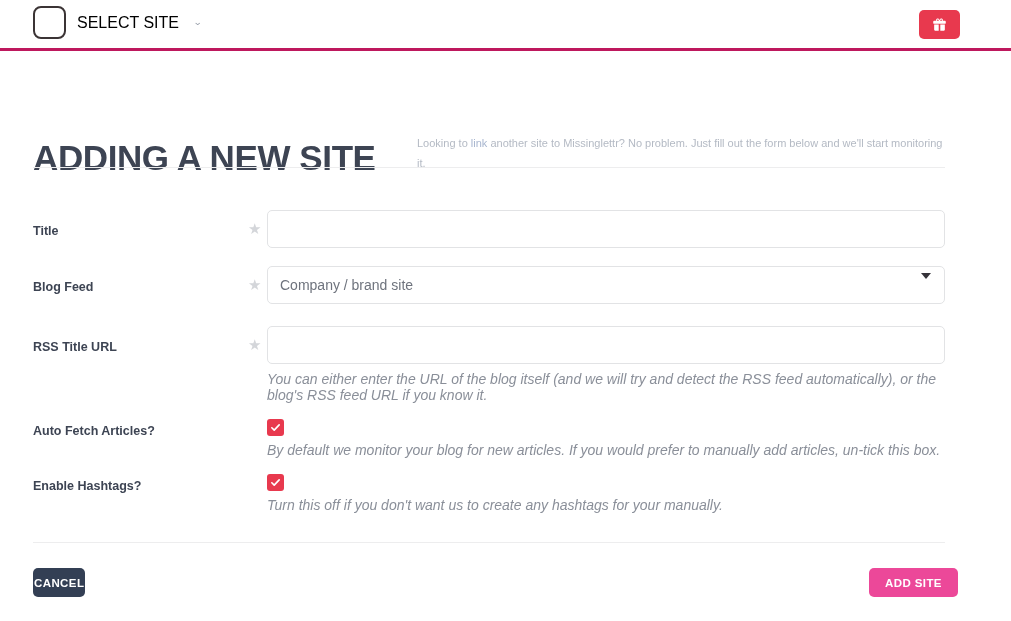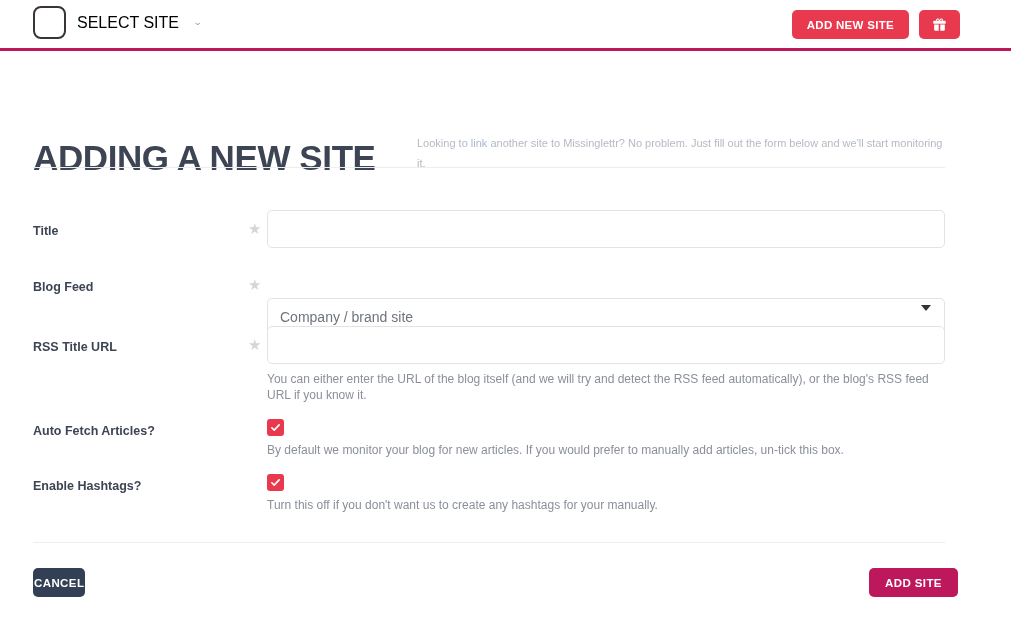--- a/index.html
+++ b/index.html
@@ -148,21 +148,20 @@
     font-family: "Liberation Sans", sans-serif;
     font-size: 14px;
     color: #5c6270;
     padding: 0 12px;
     outline: none;
   }
   .select-wrap {
     position: relative;
     width: 678px;
     height: 20px;
-    margin-top: 32px;
   }
   .select-box {
     width: 678px;
     height: 38px;
     border: 1px solid #e2e3e5;
     border-radius: 5px;
     background: #ffffff;
     display: flex;
     align-items: center;
     padding: 0 12px;
@@ -177,23 +176,24 @@
     width: 0; height: 0;
     border-left: 5px solid transparent;
     border-right: 5px solid transparent;
     border-top: 6px solid #35333a;
     pointer-events: none;
   }
   .help-text {
     position: absolute;
     left: 234px;
     width: 680px;
-    font-size: 12px;
+    font-size: 14px;
     line-height: 16px;
     color: #8a8f99;
+    font-style: italic;
   }
   .checkbox {
     position: absolute;
     left: 234px;
     width: 17px; height: 17px;
     background: #e8394e;
     border-radius: 3px;
     display: flex;
     align-items: center;
     justify-content: center;
@@ -213,21 +213,21 @@
     padding: 0 1px;
     font-family: "Liberation Sans", sans-serif;
     font-size: 11.5px;
     font-weight: bold;
     letter-spacing: 0.4px;
     cursor: pointer;
   }
   .btn-add-site {
     position: absolute;
     left: 869px; top: 568px;
-    background: #be185d;
+    background: #ec4899;
     color: #ffffff;
     border: none;
     border-radius: 5px;
     height: 29px;
     padding: 0 16px;
     font-family: "Liberation Sans", sans-serif;
     font-size: 11.5px;
     font-weight: bold;
     letter-spacing: 0.4px;
     cursor: pointer;
@@ -238,21 +238,20 @@
 
 <div class="topbar">
 
   <div class="site-selector">
     <div class="site-logo-box"></div>
     <span>SELECT SITE</span>
     <span class="caret-down-small">⌄</span>
   </div>
 
   <div class="topbar-actions">
-    <button class="btn-add-new-site">ADD NEW SITE</button>
     <button class="btn-gift">
       <span>
         <svg width="15" height="15" viewBox="0 0 16 16" fill="#ffffff" aria-hidden="true">
           <path d="M8 3.1c-.35-.9-1-1.6-1.9-1.6-1 0-1.75.7-1.75 1.6 0 .38.12.72.32 1H2.2c-.5 0-.9.4-.9.9v1.7c0 .3.24.55.55.55h12.3c.3 0 .55-.25.55-.55V5c0-.5-.4-.9-.9-.9h-2.47c.2-.28.32-.62.32-1 0-.9-.75-1.6-1.75-1.6-.9 0-1.55.7-1.9 1.6zm-1.9-.5c.5 0 .96.45 1.3 1.5H6.1c-.5 0-.85-.33-.85-.75s.35-.75.85-.75zm3.8 0c.5 0 .85.33.85.75s-.35.75-.85.75H8.6c.34-1.05.8-1.5 1.3-1.5z"></path>
           <path d="M2.3 8.05v5.6c0 .5.4.9.9.9h3.95V8.05H2.3zM8.85 8.05v6.5h3.95c.5 0 .9-.4.9-.9v-5.6H8.85z"></path>
         </svg>
       </span>
     </button>
   </div>
 </div>

